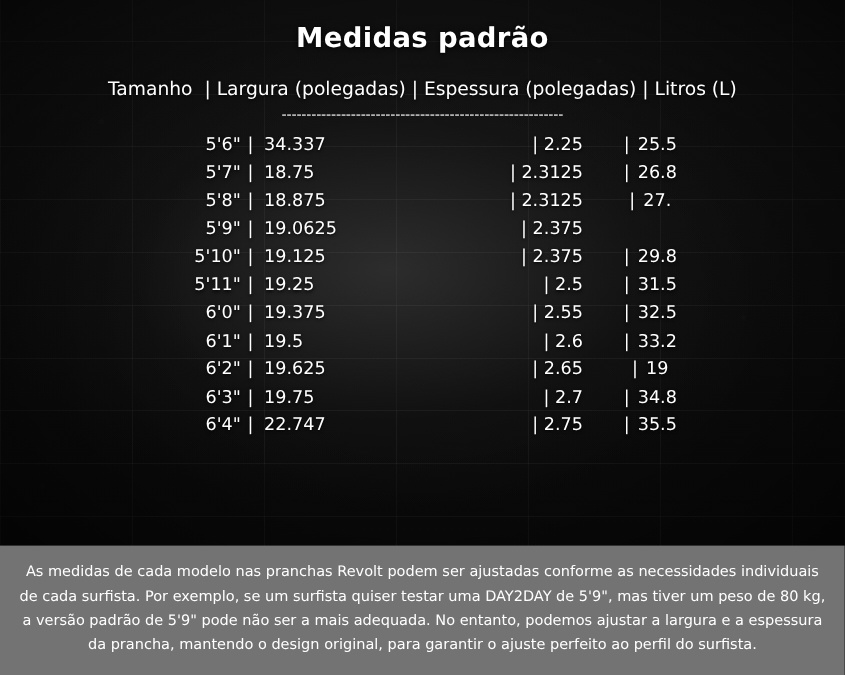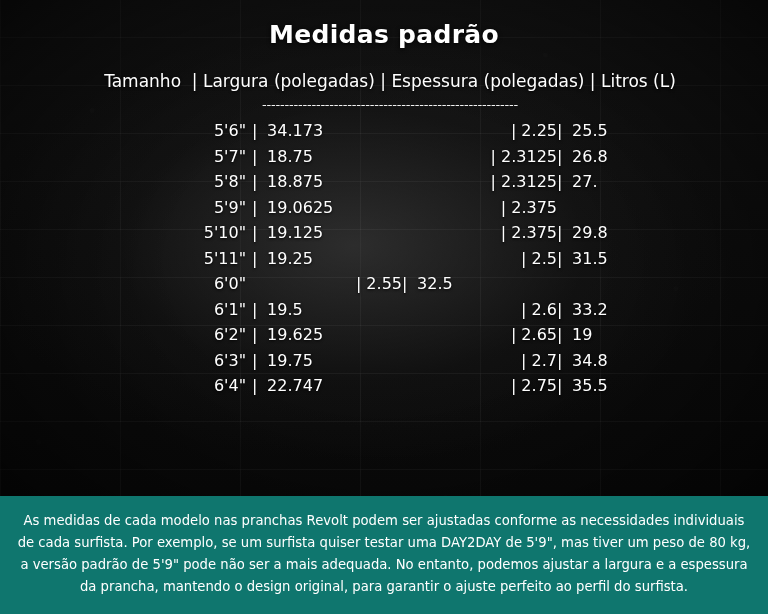--- a/index.html
+++ b/index.html
@@ -90,23 +90,22 @@
     text-align: center;
     font-size: 25px;
     font-weight: bold;
     letter-spacing: 0.3px;
     margin-top: 20px;
     text-shadow: 0 1px 4px rgba(0,0,0,0.9);
   }
 
   .table-wrap {
     margin-top: 22px;
-    padding: 0 24px;
+    padding: 0 9px;
     flex: 0 0 auto;
-    margin-left: 12px;
   }
 
   .table-head {
     font-size: 17px;
     text-align: center;
     white-space: pre;
     text-shadow: 0 1px 3px rgba(0,0,0,0.9);
   }
 
   .divider {
@@ -141,34 +140,34 @@
   .c-width {
     width: 155px;
     text-align: left;
   }
   .c-thick {
     width: 150px;
     text-align: right;
   }
   .c-liters {
     width: 120px;
-    text-align: left;
+    text-align: center;
   }
   .bar {
     display: inline-block;
     width: 10px;
   }
 
   
   .footer {
     position: absolute;
     left: 0;
     right: 0;
     bottom: 0;
-    background: #0f766e;
+    background: #737373;
     padding: 14px 16px 16px 16px;
     box-sizing: border-box;
   }
   .footer-text {
     font-size: 13.2px;
     line-height: 22px;
     text-align: center;
     color: #ffffff;
   }
 </style>
@@ -183,27 +182,27 @@
   <div class="vignette"></div>
 
   <div class="content">
 
     <div class="title">Medidas padrão</div>
 
     <div class="table-wrap">
       <div class="table-head">Tamanho  | Largura (polegadas) | Espessura (polegadas) | Litros (L)</div>
       <div class="divider">---------------------------------------------------------</div>
       <div class="rows" id="table-rows">
-          <div class="row"><span class="c-size">5'6"</span><span class="c-width"><span class="bar">|</span><span> 34.173</span></span><span class="c-thick"><span class="bar">|</span><span> 2.25</span></span><span class="c-liters"><span class="bar">|</span><span> 25.5</span></span></div>
+          <div class="row"><span class="c-size">5'6"</span><span class="c-width"><span class="bar">|</span><span> 34.337</span></span><span class="c-thick"><span class="bar">|</span><span> 2.25</span></span><span class="c-liters"><span class="bar">|</span><span> 25.5</span></span></div>
           <div class="row"><span class="c-size">5'7"</span><span class="c-width"><span class="bar">|</span><span> 18.75</span></span><span class="c-thick"><span class="bar">|</span><span> 2.3125</span></span><span class="c-liters"><span class="bar">|</span><span> 26.8</span></span></div>
           <div class="row"><span class="c-size">5'8"</span><span class="c-width"><span class="bar">|</span><span> 18.875</span></span><span class="c-thick"><span class="bar">|</span><span> 2.3125</span></span><span class="c-liters"><span class="bar">|</span><span> 27.</span></span></div>
           <div class="row"><span class="c-size">5'9"</span><span class="c-width"><span class="bar">|</span><span> 19.0625</span></span><span class="c-thick"><span class="bar">|</span><span> 2.375</span></span></div>
           <div class="row"><span class="c-size">5'10"</span><span class="c-width"><span class="bar">|</span><span> 19.125</span></span><span class="c-thick"><span class="bar">|</span><span> 2.375</span></span><span class="c-liters"><span class="bar">|</span><span> 29.8</span></span></div>
           <div class="row"><span class="c-size">5'11"</span><span class="c-width"><span class="bar">|</span><span> 19.25</span></span><span class="c-thick"><span class="bar">|</span><span> 2.5</span></span><span class="c-liters"><span class="bar">|</span><span> 31.5</span></span></div>
-          <div class="row"><span class="c-size">6'0"</span><span class="c-thick"><span class="bar">|</span><span> 2.55</span></span><span class="c-liters"><span class="bar">|</span><span> 32.5</span></span></div>
+          <div class="row"><span class="c-size">6'0"</span><span class="c-width"><span class="bar">|</span><span> 19.375</span></span><span class="c-thick"><span class="bar">|</span><span> 2.55</span></span><span class="c-liters"><span class="bar">|</span><span> 32.5</span></span></div>
           <div class="row"><span class="c-size">6'1"</span><span class="c-width"><span class="bar">|</span><span> 19.5</span></span><span class="c-thick"><span class="bar">|</span><span> 2.6</span></span><span class="c-liters"><span class="bar">|</span><span> 33.2</span></span></div>
           <div class="row"><span class="c-size">6'2"</span><span class="c-width"><span class="bar">|</span><span> 19.625</span></span><span class="c-thick"><span class="bar">|</span><span> 2.65</span></span><span class="c-liters"><span class="bar">|</span><span> 19</span></span></div>
           <div class="row"><span class="c-size">6'3"</span><span class="c-width"><span class="bar">|</span><span> 19.75</span></span><span class="c-thick"><span class="bar">|</span><span> 2.7</span></span><span class="c-liters"><span class="bar">|</span><span> 34.8</span></span></div>
           <div class="row"><span class="c-size">6'4"</span><span class="c-width"><span class="bar">|</span><span> 22.747</span></span><span class="c-thick"><span class="bar">|</span><span> 2.75</span></span><span class="c-liters"><span class="bar">|</span><span> 35.5</span></span></div>
         </div>
     </div>
 
   </div>
 
   <div class="footer">

